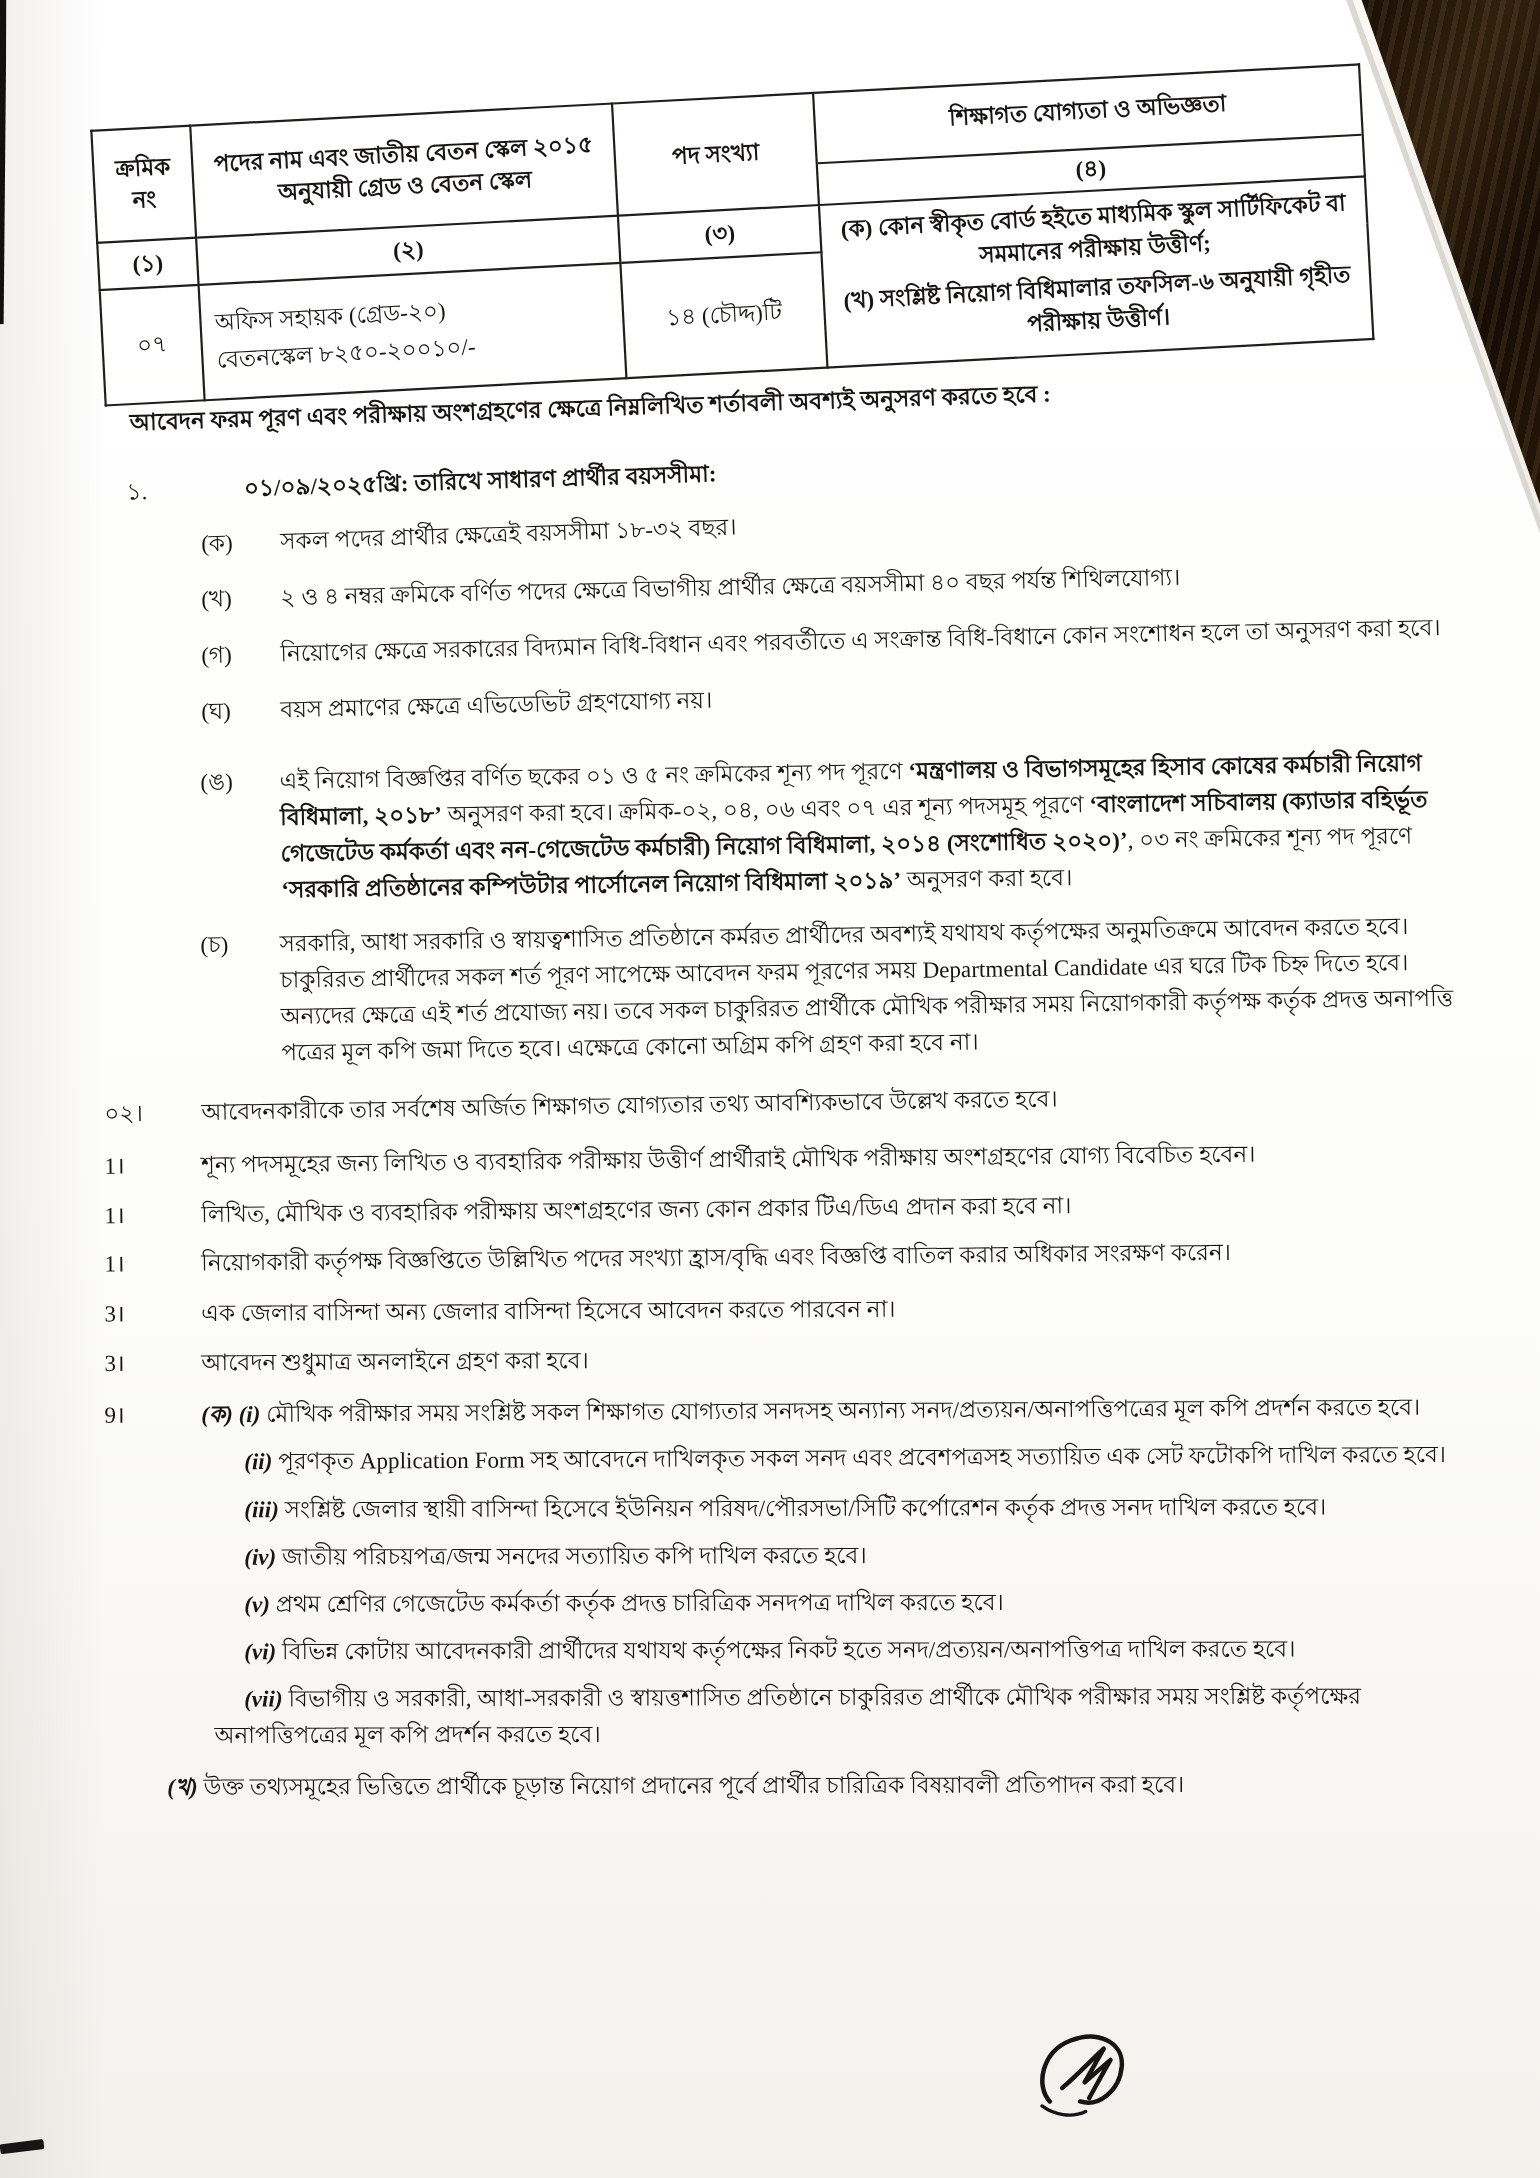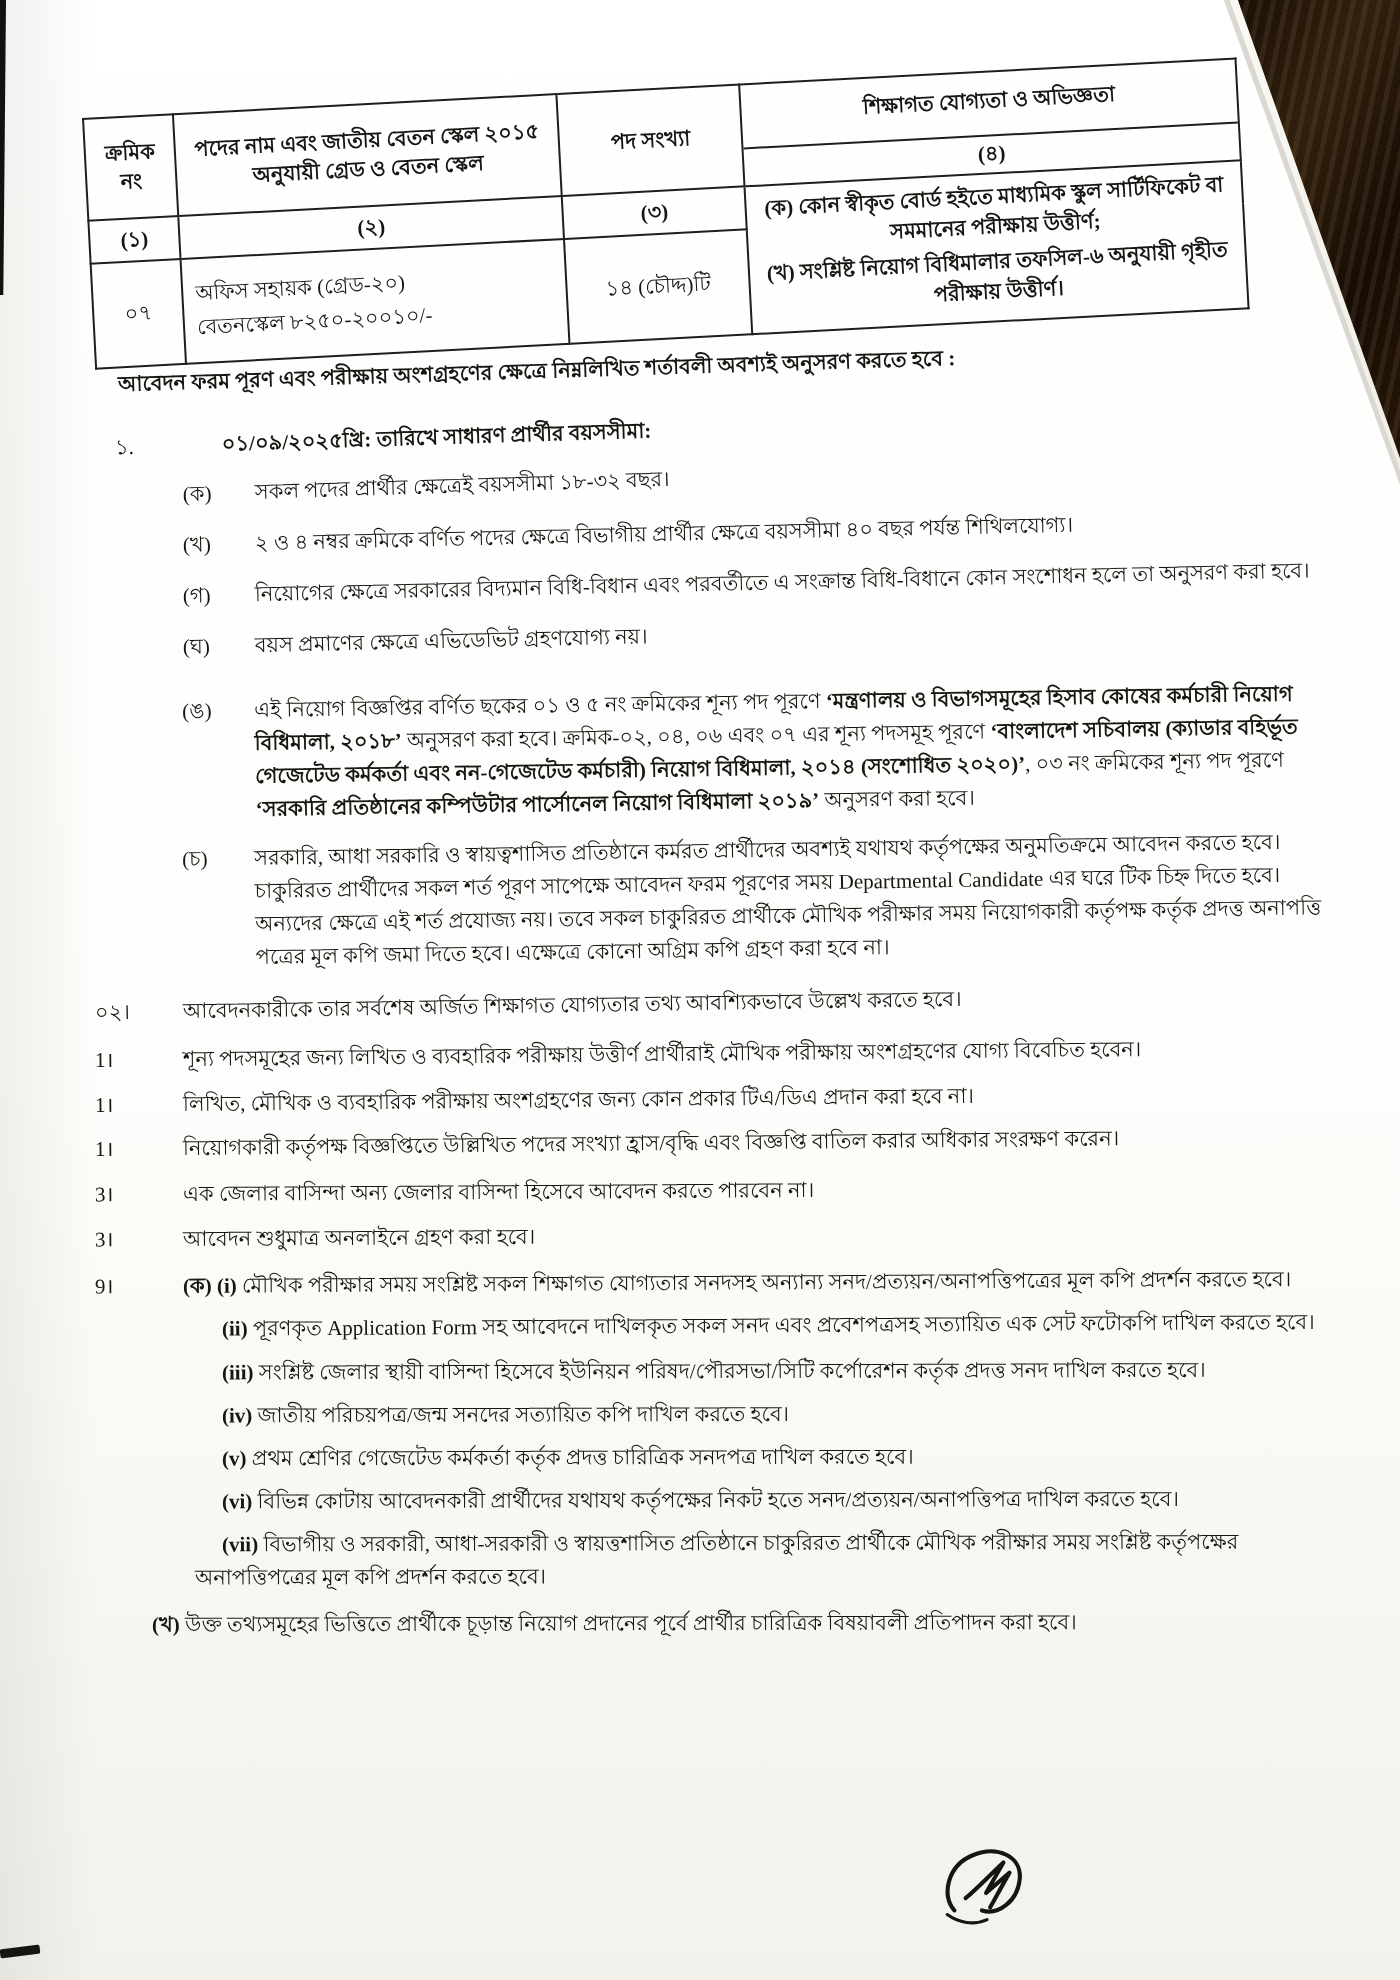--- a/index.html
+++ b/index.html
@@ -68,21 +68,21 @@
   .c1sub .lb { width:72px; flex:none; }
   .c1sub .tx { flex:1; }
   .mt16 { margin-top:16px; } .mt18 { margin-top:18px; } .mt30 { margin-top:30px; }
   .mt14 { margin-top:14px; } .mt12 { margin-top:12px; } .mt10 { margin-top:10px; }
   .mt20 { margin-top:20px; }
   .cond { padding-left:95px; padding-right:52px; }
   .cond .no { width:88px; flex:none; }
   .cond .tx { flex:1; }
   .c8rom  { padding-left:195px; padding-right:60px; text-indent:27px; }
   .c8kha  { padding-left:152px; padding-right:48px; }
-  .inlb { font-weight:bold; }
+  .inlb { font-weight:bold;font-style:italic; }
 
   .signature { position:absolute; left:938px; top:1843px; width:92px; height:94px; }
   .signature svg { width:100%; height:100%; }
 </style>
 </head>
 <body>
 
 <div class="shade-left"></div>
 <div class="strip-left"></div>
 <div class="mark-bl"></div>

